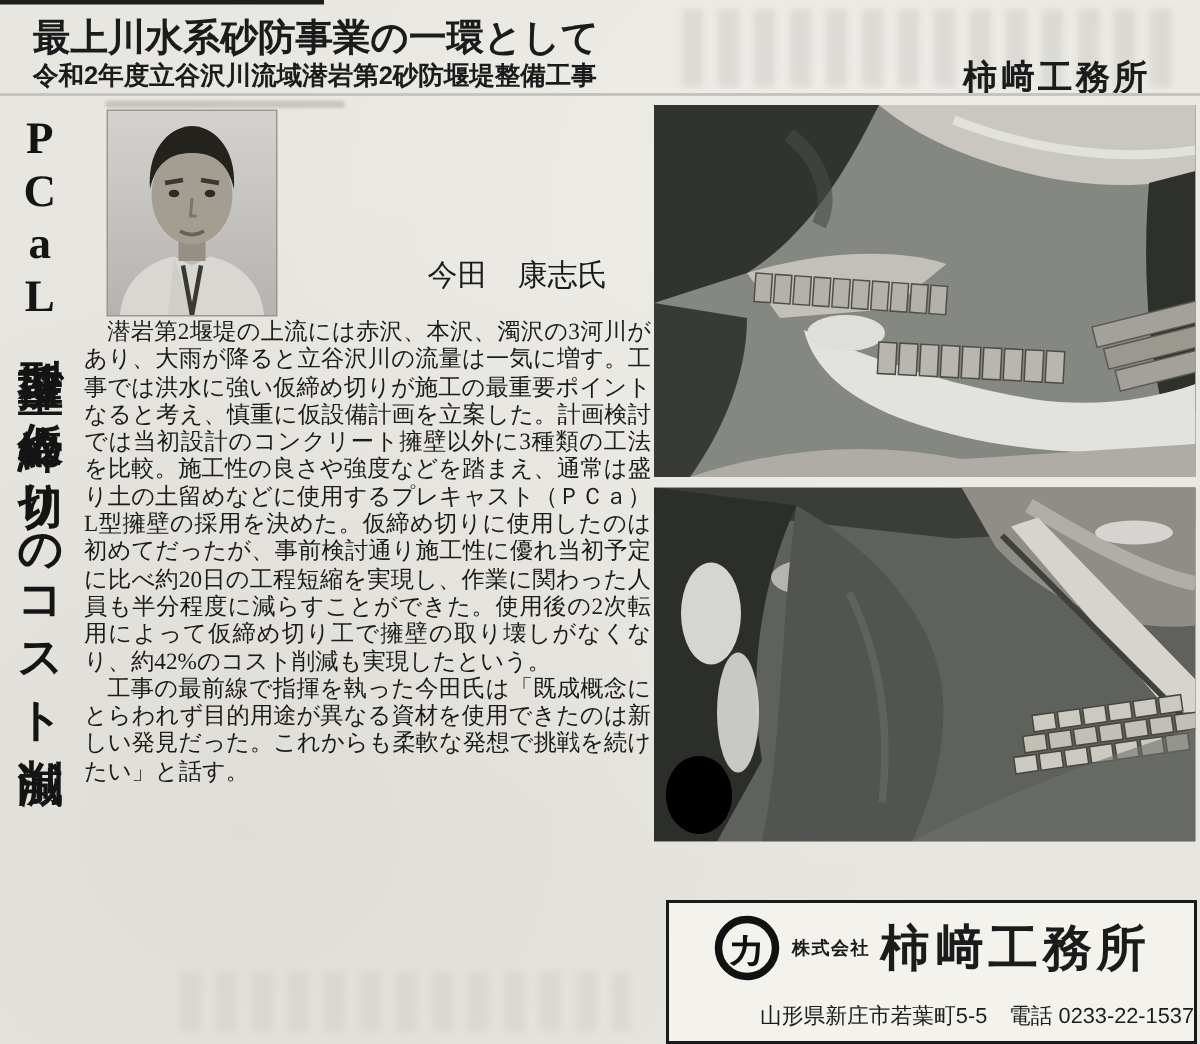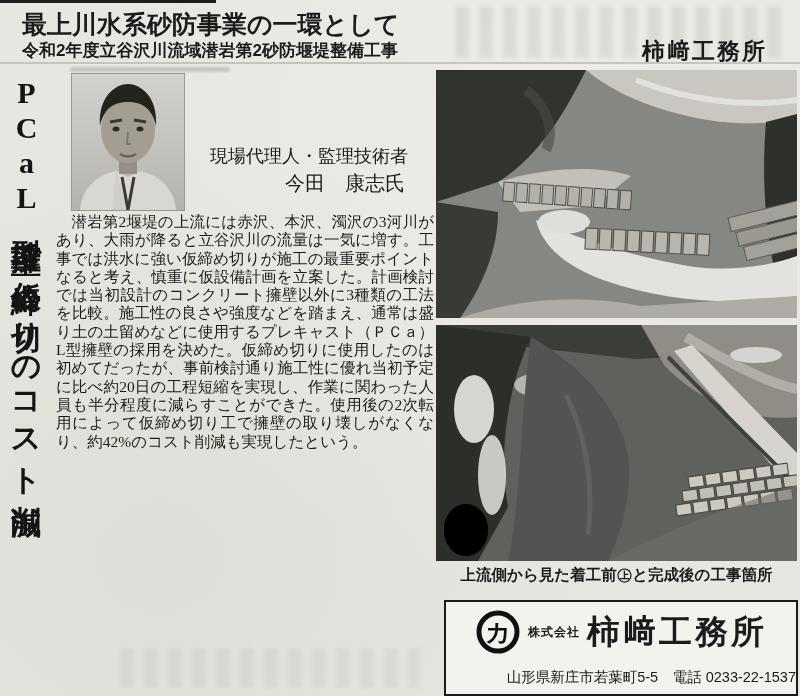--- a/index.html
+++ b/index.html
@@ -93,25 +93,25 @@
       <path d="M28,52 C26,22 44,10 56,10 C68,10 86,22 84,52 C80,34 70,28 56,28 C42,28 32,34 28,52 Z" fill="#24221d"></path>
       <path d="M38,48 L50,46" stroke="#3c3831" stroke-width="3" fill="none"></path>
       <path d="M62,46 L74,48" stroke="#3c3831" stroke-width="3" fill="none"></path>
       <ellipse cx="44" cy="55" rx="3.5" ry="2.5" fill="#2d2a24"></ellipse>
       <ellipse cx="68" cy="55" rx="3.5" ry="2.5" fill="#2d2a24"></ellipse>
       <path d="M56,58 L55,70 L59,70" fill="none" stroke="#7d7569" stroke-width="2"></path>
       <path d="M48,80 C53,83 59,83 64,80" fill="none" stroke="#6b6257" stroke-width="2.5"></path>
     </svg>
   </div>
 
-  <div class="abs sans" id="person-role">現場代理人・監理技術者</div>
   <div class="abs sans" id="person-name">今田　康志氏</div>
 
   <div class="abs" id="article">
     <p>潜岩第2堰堤の上流には赤沢、本沢、濁沢の3河川があり、大雨が降ると立谷沢川の流量は一気に増す。工事では洪水に強い仮締め切りが施工の最重要ポイントなると考え、慎重に仮設備計画を立案した。計画検討では当初設計のコンクリート擁壁以外に3種類の工法を比較。施工性の良さや強度などを踏まえ、通常は盛り土の土留めなどに使用するプレキャスト（ＰＣａ）L型擁壁の採用を決めた。仮締め切りに使用したのは初めてだったが、事前検討通り施工性に優れ当初予定に比べ約20日の工程短縮を実現し、作業に関わった人員も半分程度に減らすことができた。使用後の2次転用によって仮締め切り工で擁壁の取り壊しがなくなり、約42%のコスト削減も実現したという。</p>
+    <p>工事の最前線で指揮を執った今田氏は「既成概念にとらわれず目的用途が異なる資材を使用できたのは新しい発見だった。これからも柔軟な発想で挑戦を続けたい」と話す。</p>
   </div>
 
   <div class="abs photo" id="photo1">
     <svg width="361" height="248" viewBox="0 0 361 248">
       <rect width="361" height="248" fill="#858782"></rect>
       <path d="M150,0 L361,0 L361,48 C300,62 238,46 196,28 C178,20 162,10 150,0 Z" fill="#c9c7bf"></path>
       <path d="M200,10 C250,30 310,38 361,30" fill="none" stroke="#e9e9e5" stroke-width="6" opacity=".8"></path>
       <path d="M0,0 L150,0 C130,40 105,85 62,112 L0,132 Z" fill="#31332f"></path>
       <path d="M90,20 C110,35 120,60 110,80" fill="none" stroke="#4a4c46" stroke-width="10" opacity=".6"></path>
       <path d="M330,52 L361,44 L361,205 L338,198 C328,150 326,100 330,52 Z" fill="#2e302c"></path>
@@ -187,21 +187,20 @@
           <rect x="18" y="26" width="15" height="11" fill="#ccc9c1" stroke="#45453f"></rect>
           <rect x="35" y="26" width="15" height="11" fill="#ccc9c1" stroke="#45453f"></rect>
           <rect x="52" y="26" width="15" height="11" fill="#ccc9c1" stroke="#45453f"></rect>
           <rect x="69" y="26" width="15" height="11" fill="#ccc9c1" stroke="#45453f"></rect>
           <rect x="86" y="26" width="15" height="11" fill="#ccc9c1" stroke="#45453f"></rect>
       </g>
       <path d="M172,236 L361,236 L361,160 C300,180 230,205 172,236 Z" fill="#6e706b" opacity=".6"></path>
     </svg>
   </div>
 
-  <div class="abs sans" id="photo-caption">上流側から見た着工前㊤と完成後の工事箇所</div>
 
   <div class="abs" id="adbox">
     <div id="adbox-row">
       <svg width="46" height="46" viewBox="0 0 46 46">
         <circle cx="23" cy="23" r="19" fill="none" stroke="#111" stroke-width="5"></circle>
         <text x="23" y="32" text-anchor="middle" font-size="25" font-weight="bold" fill="#111" font-family="'Liberation Sans','DejaVu Sans',sans-serif">カ</text>
       </svg>
       <span class="sans" id="adbox-prefix">
         <span>株式</span>
         <span>会社</span>

